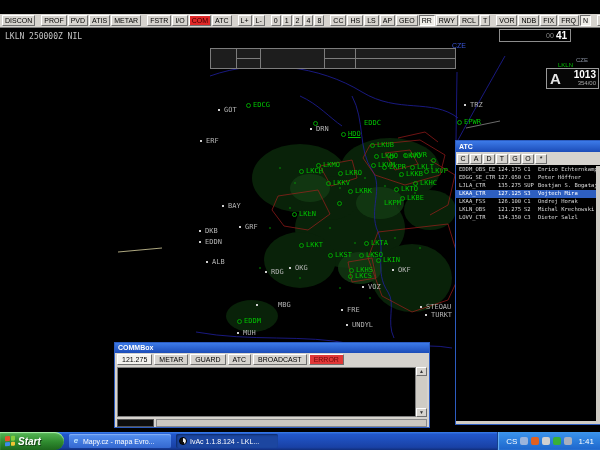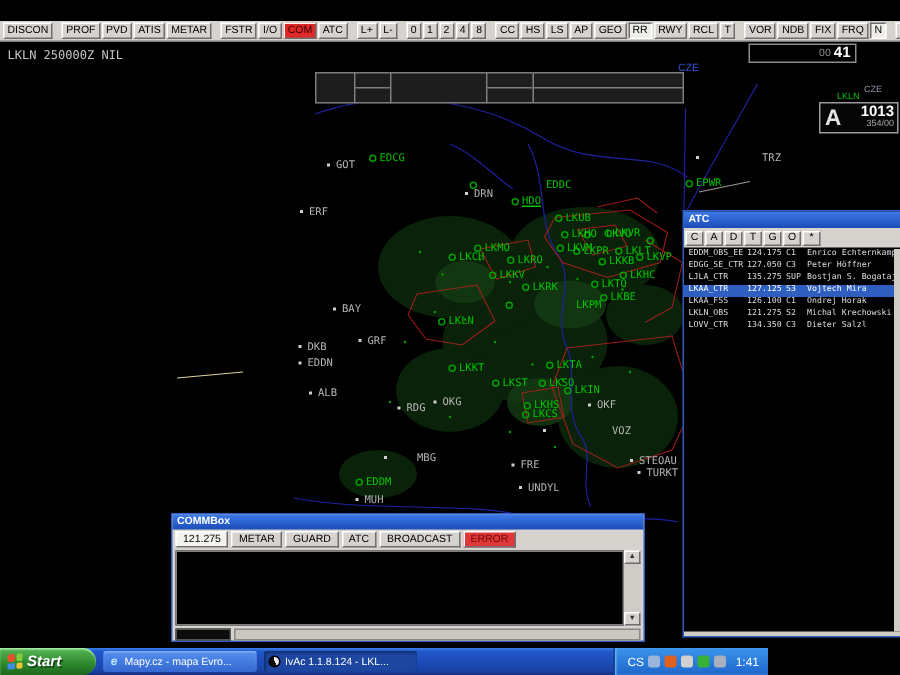--- a/index.html
+++ b/index.html
@@ -89,21 +89,21 @@
   .comm-text{position:absolute;left:2px;top:24px;width:299px;height:50px;background:#000;
              border:1px solid #808080;box-sizing:border-box}
   .comm-scroll{position:absolute;right:2px;top:24px;width:11px;height:50px;background:#cfccc5;
                display:flex;flex-direction:column;justify-content:space-between;box-sizing:border-box}
   .scroll-btn{width:11px;height:9px;background:#d6d3ce;border:1px solid;box-sizing:border-box;
               border-color:#fff #6e6e6e #6e6e6e #fff;font-size:5px;line-height:7px;text-align:center;color:#333}
   .comm-ind{position:absolute;left:2px;top:76px;width:37px;height:8px;background:#0c0c0c;border:1px solid #555;box-sizing:border-box}
   .comm-input{position:absolute;left:41px;top:76px;width:271px;height:8px;background:#ccc8c0;border:1px solid #8a8a8a;box-sizing:border-box}
 
   
-  .taskbar{position:absolute;left:0;top:432px;width:512px;height:18px;z-index:30;
+  .taskbar{position:absolute;left:0;top:432px;width:600px;height:18px;z-index:30;
            background:linear-gradient(180deg,#3a80ec 0%,#2258cc 12%,#1941a5 85%,#102e7c 100%);
            display:flex;align-items:center}
   .startbtn{width:64px;height:18px;flex:none;border-radius:0 9px 9px 0;
             background:linear-gradient(180deg,#58b858 0%,#2f8b2f 55%,#1d671d 100%);
             box-shadow:inset 0 1px 1px #aef0ae;display:flex;align-items:center;padding-left:5px;box-sizing:border-box}
   .start-flag{width:10px;height:10px;display:grid;grid-template:1fr 1fr / 1fr 1fr;gap:1px;
               transform:skewY(-5deg);margin-right:3px;flex:none}
   .start-flag i{border-radius:1px}
   .fr{background:#e8502c}.fg{background:#84cc3c}.fb{background:#3c8ce8}.fy{background:#f0c434}
   .start-label{color:#fff;font-size:10px;font-weight:bold;font-style:italic;text-shadow:1px 1px #164616}
@@ -261,21 +261,21 @@
     </div>
 
     <div id="label-layer">
         <div class="fix-dot" style="left: 218px; top: 81px;"></div>
         <div class="fix" style="left: 224px; top: 78px;">GOT</div>
         <div class="fix-dot" style="left: 200px; top: 112px;"></div>
         <div class="fix" style="left: 206px; top: 109px;">ERF</div>
         <div class="fix-dot" style="left: 310px; top: 100px;"></div>
         <div class="fix" style="left: 316px; top: 97px;">DRN</div>
         <div class="fix-dot" style="left: 464px; top: 76px;"></div>
-        <div class="fix" style="left: 470px; top: 73px; margin-left: 38px;">TRZ</div>
+        <div class="fix" style="left: 470px; top: 73px;">TRZ</div>
         <div class="fix-dot" style="left: 222px; top: 177px;"></div>
         <div class="fix" style="left: 228px; top: 174px;">BAY</div>
         <div class="fix-dot" style="left: 239px; top: 198px;"></div>
         <div class="fix" style="left: 245px; top: 195px;">GRF</div>
         <div class="fix-dot" style="left: 199px; top: 202px;"></div>
         <div class="fix" style="left: 205px; top: 199px;">DKB</div>
         <div class="fix-dot" style="left: 199px; top: 213px;"></div>
         <div class="fix" style="left: 205px; top: 210px;">EDDN</div>
         <div class="fix-dot" style="left: 206px; top: 233px;"></div>
         <div class="fix" style="left: 212px; top: 230px;">ALB</div>
@@ -291,21 +291,21 @@
         <div class="fix" style="left: 347px; top: 278px;">FRE</div>
         <div class="fix-dot" style="left: 346px; top: 296px;"></div>
         <div class="fix" style="left: 352px; top: 293px;">UNDYL</div>
         <div class="fix-dot" style="left: 420px; top: 278px;"></div>
         <div class="fix" style="left: 426px; top: 275px;">STEOAU</div>
         <div class="fix-dot" style="left: 425px; top: 286px;"></div>
         <div class="fix" style="left: 431px; top: 283px;">TURKT</div>
         <div class="fix-dot" style="left: 392px; top: 241px;"></div>
         <div class="fix" style="left: 398px; top: 238px;">OKF</div>
         <div class="fix-dot" style="left: 362px; top: 258px;"></div>
-        <div class="fix" style="left: 368px; top: 255px; margin-left: 40px;">VOZ</div>
+        <div class="fix" style="left: 368px; top: 255px;">VOZ</div>
         <div class="apt-ring" style="left: 246px; top: 75px;"></div>
         <div class="apt" style="left: 253px; top: 73px;">EDCG</div>
         <div class="apt-ring" style="left: 313px; top: 93px;"></div>
         <div class="apt" style="left: 320px; top: 91px; padding-left: 44px;">EDDC</div>
         <div class="apt-ring" style="left: 457px; top: 92px;"></div>
         <div class="apt" style="left: 464px; top: 90px;">EPWR</div>
         <div class="apt-ring" style="left: 341px; top: 104px;"></div>
         <div class="apt" style="left: 348px; top: 102px; text-decoration: underline;">HDO</div>
         <div class="apt-ring" style="left: 370px; top: 115px;"></div>
         <div class="apt" style="left: 377px; top: 113px;">LKUB</div>

